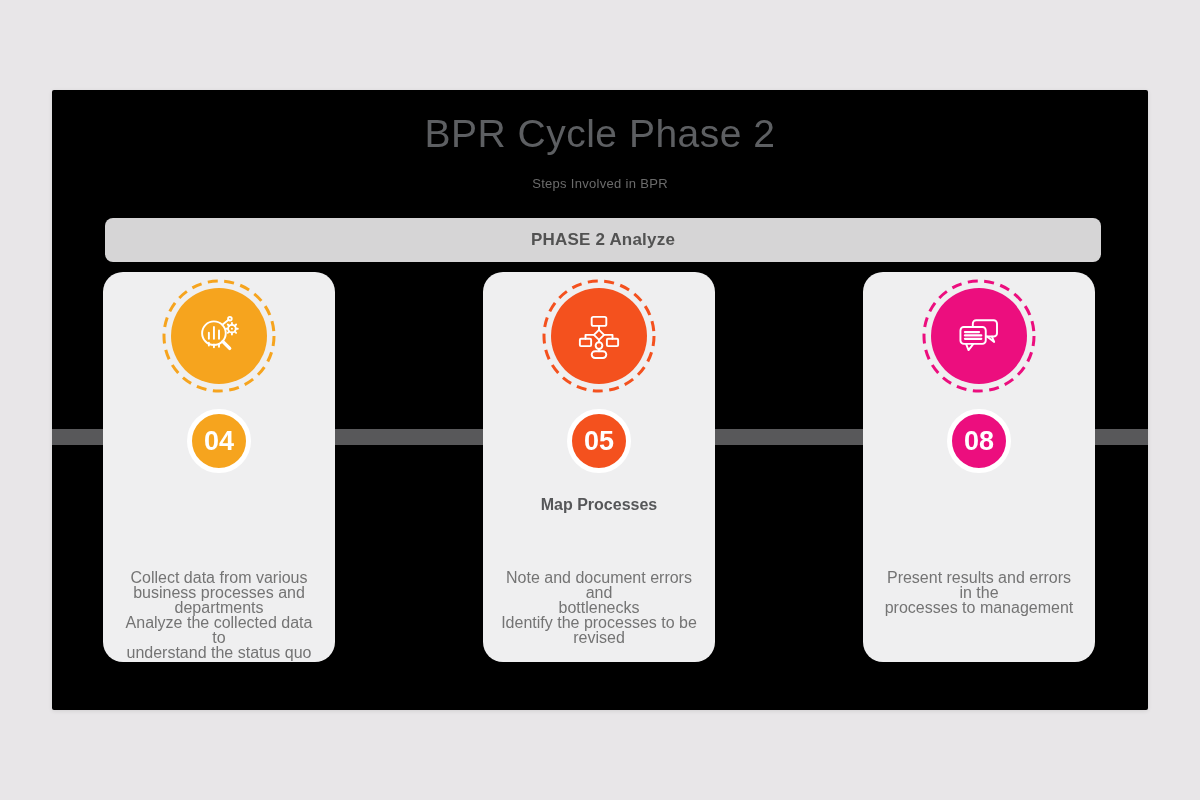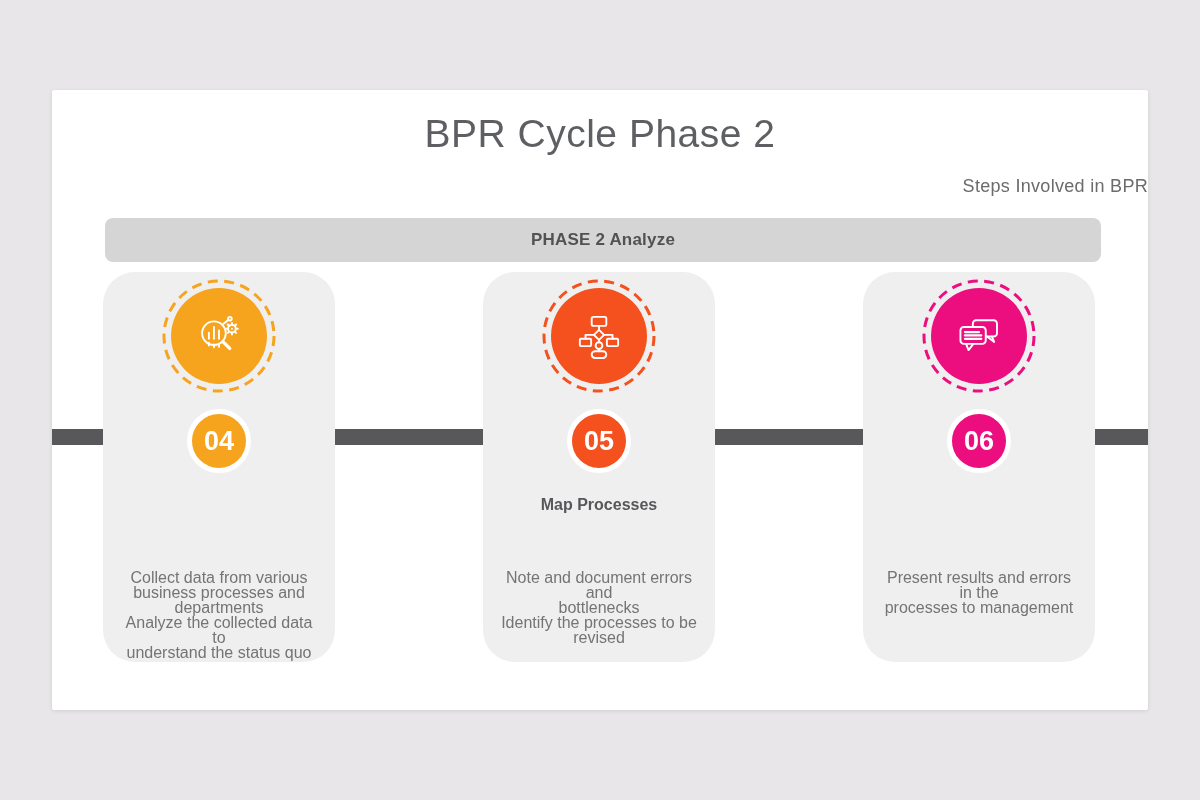--- a/index.html
+++ b/index.html
@@ -4,45 +4,45 @@
 <style>
   html,body { margin:0; padding:0; }
   body {
     width:1200px; height:800px; position:relative;
     background:#e8e6e8;
     font-family:"Liberation Sans", sans-serif;
     overflow:hidden;
   }
   .slide {
     position:absolute; left:52px; top:90px; width:1096px; height:620px;
-    background:#ffffff; border-radius:2px;
+    background:#000000; border-radius:2px;
     box-shadow:0 1px 4px rgba(0,0,0,0.10);
   }
   .slide-title {
     position:absolute; top:22px; left:0; width:100%;
     text-align:center; font-size:39px; line-height:44px;
     color:#5d5f62; font-weight:400; letter-spacing:0.5px;
   }
   .slide-subtitle {
     position:absolute; top:86px; left:0; width:100%;
-    text-align:right; font-size:18px; color:#6b6b6b; letter-spacing:0.3px;
+    text-align:center; font-size:13px; color:#6b6b6b; letter-spacing:0.3px;
   }
   .phase-banner {
     position:absolute; left:53px; top:128px; width:996px; height:44px;
     background:#d6d5d6; border-radius:8px;
     display:flex; align-items:center; justify-content:center;
     font-size:17px; font-weight:bold; color:#525252; letter-spacing:0.2px;
   }
   .timeline-bar {
     position:absolute; left:0; top:339px; width:100%; height:16px;
     background:#58585a;
   }
   .card {
     position:absolute; top:182px; width:232px; height:390px;
-    background:#efeff0; border-radius:32px;
+    background:#efeff0; border-radius:20px;
   }
   .card-1 { left:51px;  --accent:#F6A41E; }
   .card-2 { left:431px; --accent:#F4511E; }
   .card-3 { left:811px; --accent:#EC0E7E; }
 
   .icon-wrap {
     position:absolute; top:6px; left:50%; transform:translateX(-50%);
     width:116px; height:116px;
   }
   .ring-svg { position:absolute; left:0; top:0; }
@@ -177,20 +177,20 @@
             <path d="M35.5 24.5 l2 4.8 -6.4 -4.8"></path>
             <rect class="bubble-front" x="7.5" y="16" width="22.5" height="15" rx="3"></rect>
             <path class="bubble-front" d="M12.5 31 l2.2 5.5 4.3 -5.5 z"></path>
             <line x1="11.5" y1="20.5" x2="24" y2="20.5" stroke-width="2"></line>
             <line x1="11.5" y1="23.5" x2="26" y2="23.5" stroke-width="2"></line>
             <line x1="11.5" y1="26.5" x2="26" y2="26.5" stroke-width="2"></line>
           </g>
         </svg>
       </div>
     </div>
-    <div class="badge">06</div>
+    <div class="badge">08</div>
     <div class="card-body gap">
       <p>Present results and errors in the
 processes to management</p>
     </div>
   </div>
 
 </div>
 
 </body></html>

